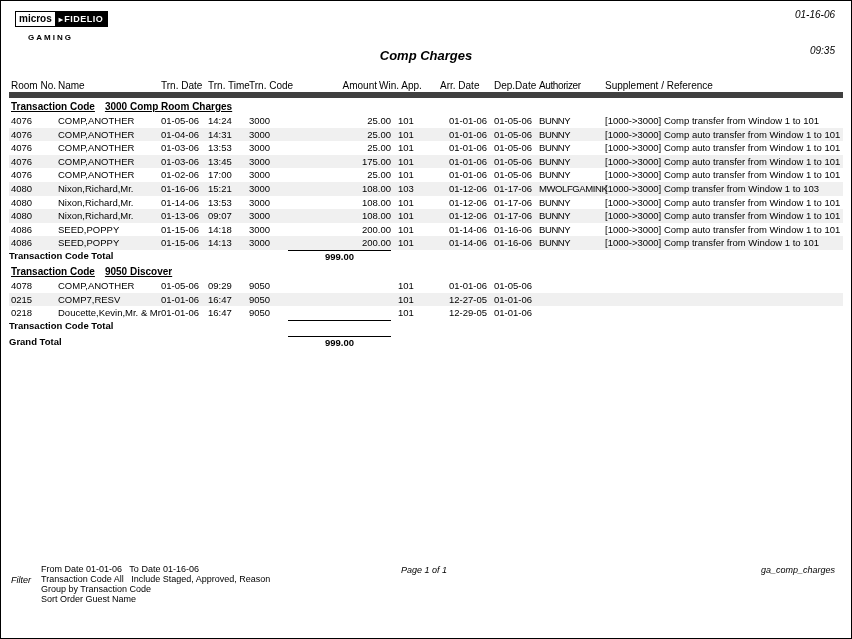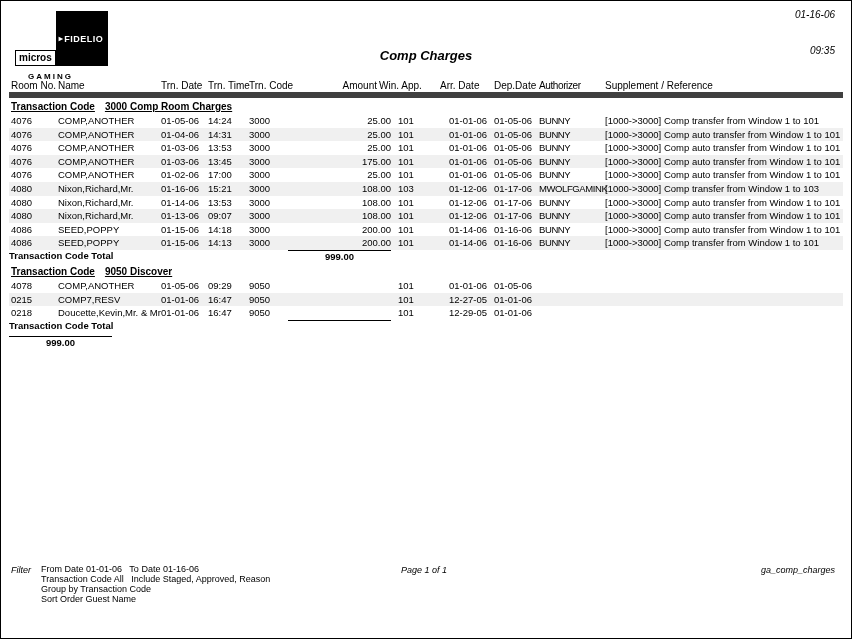--- a/index.html
+++ b/index.html
@@ -3,21 +3,21 @@
 <meta charset="utf-8">
 <style>
   html,body{margin:0;padding:0;background:#888;}
   .page{position:relative;width:852px;height:639px;background:#fff;border:1px solid #000;
         box-sizing:border-box;font-family:"Liberation Sans",sans-serif;color:#000;overflow:hidden;}
 
   
   .logo{position:absolute;top:10px;left:14px;}
   .logo-row{display:flex;align-items:stretch;}
   .logo-micros{border:1px solid #000;background:#fff;font-weight:bold;font-size:10px;
-               padding:1px 3px;line-height:12px;margin-top:39px;}
+               padding:1px 3px;line-height:12px;}
   .logo-fidelio{background:#000;color:#fff;font-weight:bold;font-size:9px;
                 padding:1px 5px 1px 3px;display:flex;align-items:center;letter-spacing:.5px;}
   .logo-arrow{font-size:8px;margin-right:1px;}
   .logo-tagline{margin-top:6px;margin-left:13px;font-size:8px;font-weight:bold;letter-spacing:2px;}
   .hotel-name{position:absolute;top:8px;left:0;width:100%;text-align:center;
               font-style:italic;font-size:12px;}
   .print-date{position:absolute;top:8px;right:16px;font-style:italic;font-size:10px;}
   .report-title{position:absolute;top:47px;left:0;width:100%;text-align:center;
                 font-style:italic;font-weight:bold;font-size:13px;}
   .print-time{position:absolute;top:44px;right:16px;font-style:italic;font-size:10px;}
@@ -47,21 +47,21 @@
   .row{display:flex;height:13.6px;line-height:13.6px;font-size:9.5px;}
   .stripe{background:var(--stripe-color,#f0f0f0);}
   .total-row{display:flex;height:13px;line-height:12px;font-size:9.5px;font-weight:bold;}
   .t-label{width:279px;text-align:left;box-sizing:border-box;}
   .t-amt{width:103px;text-align:center;border-top:1px solid #000;box-sizing:border-box;}
   .t-fill{flex:1;}
   .grand{margin-top:3px;}
 
   
   .footer{position:absolute;left:0;top:562px;width:100%;font-size:9px;}
-  .filter-label{position:absolute;left:10px;top:2px;font-style:italic;}
+  .filter-label{position:absolute;left:10px;top:12px;font-style:italic;}
   .filter-lines{position:absolute;left:40px;top:1px;}
   .filter-line{white-space:pre;line-height:10px;height:10px;}
   .page-info{position:absolute;left:400px;top:2px;font-style:italic;}
   .report-name{position:absolute;right:16px;top:2px;font-style:italic;}
 </style>
 </head>
 <body>
 
 <div class="page">
 
@@ -275,20 +275,21 @@
             <span class="cell c-sup"></span>
           </div>
           <div class="total-row">
             <span class="t-label">Transaction Code Total</span>
             <span class="t-amt"></span>
             <span class="t-fill"></span>
           </div>
         </div>
       </div>
     <div class="total-row grand">
+      <span class="t-label">Grand Total</span>
       <span class="t-amt">999.00</span>
       <span class="t-fill"></span>
     </div>
   </div>
 
   <div class="footer">
     <span class="filter-label">Filter</span>
     <div class="filter-lines">
       <div class="filter-line">From Date 01-01-06   To Date 01-16-06</div>
       <div class="filter-line">Transaction Code All   Include Staged, Approved, Reason</div>

